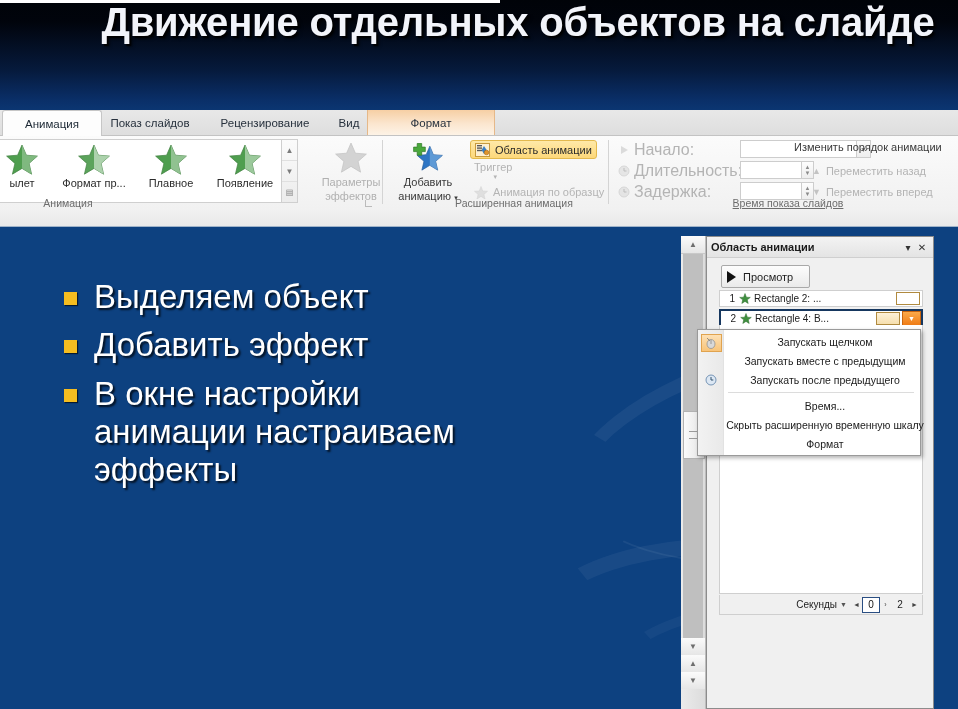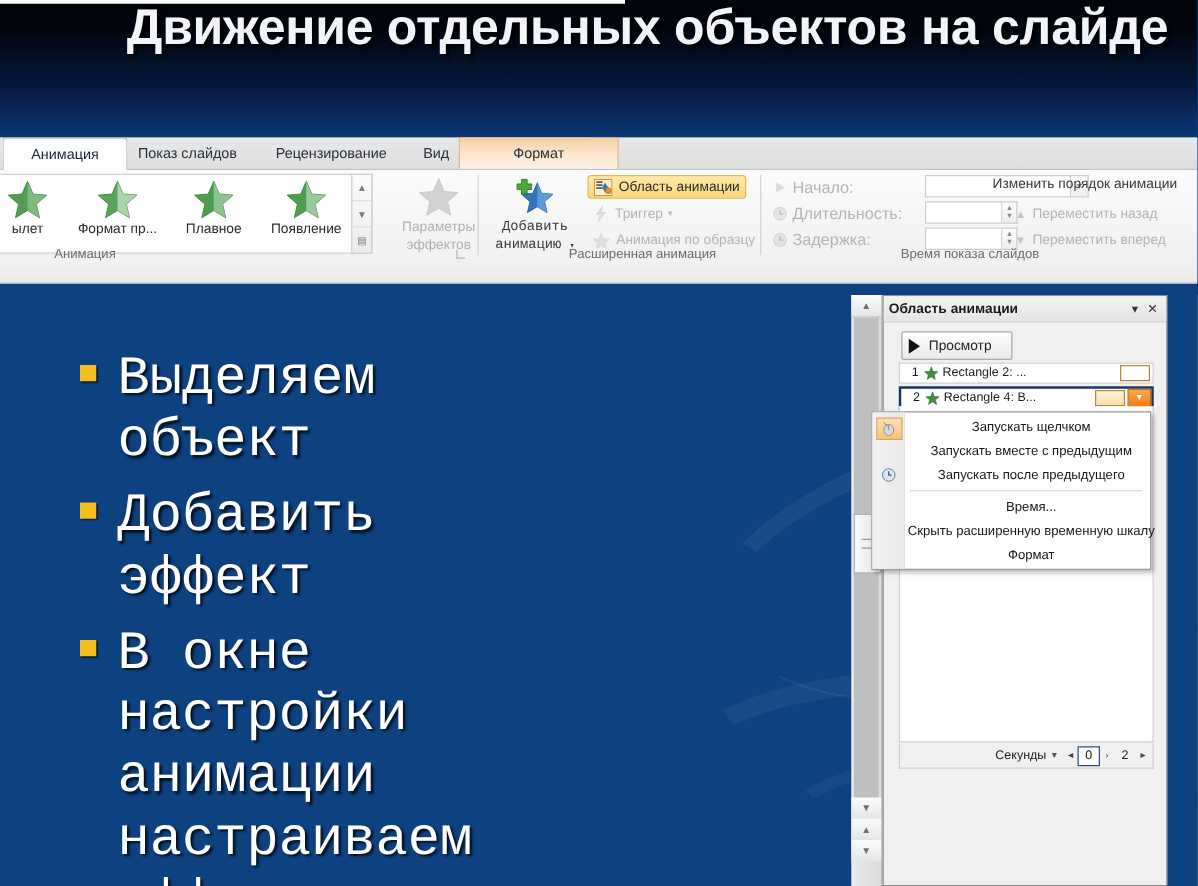--- a/index.html
+++ b/index.html
@@ -42,23 +42,23 @@
     text-shadow:2px 2px 1px rgba(0,0,0,.85), 3px 3px 3px rgba(0,0,0,.5);
   }
   .title-topline{position:absolute;left:0;top:0;width:500px;height:3px;background:#ffffff;}
 
   
   .bullets{position:absolute;left:64px;top:278px;width:400px;}
   .bullet-row{display:flex;align-items:flex-start;margin-bottom:10px;}
   .bullet-mark{flex:0 0 auto;width:13px;height:13px;background:#f5bd20;
     margin-top:14px;margin-right:17px;box-shadow:1px 1px 1px rgba(0,0,0,.6);}
   .bullet-text{
-    font-size:43px;color:#ffffff;line-height:1.16;
+    font-size:33px;color:#ffffff;line-height:1.16;
     text-shadow:2px 2px 2px rgba(0,0,0,.75);
-    font-family:Liberation Mono, monospace;
+    font-family:Liberation Sans, sans-serif;
   }
 
   
   .ribbon{position:absolute;left:0;top:110px;width:958px;height:116px;
     background:#f0f0f0;border-bottom:1px solid #9fb3c9;
     font-family:"Liberation Sans", sans-serif;overflow:hidden;}
   .tabstrip{position:relative;height:25px;background:linear-gradient(#e8e8e8,#dedede);
     border-bottom:1px solid #c3c3c3;}
   .tab{position:absolute;top:0;height:25px;display:flex;align-items:center;justify-content:center;
     font-size:11.5px;color:#27313d;padding:0 10px;white-space:nowrap;}
@@ -96,21 +96,21 @@
     justify-content:flex-start;width:72px;top:4px;}
   .bigbtn .blabel{font-size:11px;color:#3a3a3a;text-align:center;line-height:1.12;margin-top:2px;}
   .bigbtn.disabled .blabel{color:#b0b0b0;}
 
   .smallbtn{position:absolute;height:19px;display:flex;align-items:center;
     font-size:11px;color:#3b3b3b;padding:0 4px;white-space:nowrap;}
   .smallbtn.disabled{color:#b4b4b4;}
   .smallbtn.hl{background:linear-gradient(#ffe9a8,#fdd87a);
     border:1px solid #e3b94e;border-radius:3px;color:#2b2b2b;}
 
-  .fieldrow{position:absolute;height:19px;display:flex;align-items:center;font-size:13px;color:#b4b4b4;}
+  .fieldrow{position:absolute;height:19px;display:flex;align-items:center;font-size:16px;color:#b4b4b4;}
   .field{background:#fff;border:1px solid #cdcdcd;height:16px;}
   .spin{position:relative;width:11px;height:16px;border:1px solid #cdcdcd;border-left:none;
     background:linear-gradient(#fdfdfd,#eee);display:flex;flex-direction:column;
     align-items:center;justify-content:center;font-size:6px;color:#8a8a8a;line-height:6px;}
   .combo-arrow{width:13px;height:16px;border:1px solid #cdcdcd;border-left:none;
     background:linear-gradient(#fdfdfd,#eee);display:flex;align-items:center;justify-content:center;
     font-size:7px;color:#8a8a8a;}
 
   .ic{display:inline-block;margin-right:4px;opacity:.55;}
 
@@ -295,21 +295,21 @@
           <span class="blabel">эффектов</span>
         </div>
 
         <div class="group-label" style="left:8px;width:120px;">Анимация</div>
         <div class="group-dialog" style="left:364px;bottom:2px;"></div>
         <div class="group-sep" style="left:382px;"></div>
       </div>
 
       <div class="group" style="left:384px;width:226px;">
 
-        <div class="bigbtn" style="left:8px;font-family:Liberation Mono, monospace;">
+        <div class="bigbtn" style="left:8px;">
           <svg class="star" viewBox="0 0 40 34">
             <polygon points="22,5 26,14.4 36,15.2 28.5,21.8 30.8,31.6 22,26.3 13.2,31.6 15.5,21.8 8,15.2 18,14.4" fill="#2e75c4" stroke="#1d5698" stroke-width=".7"></polygon>
             <polygon points="22,5 26,14.4 36,15.2 28.5,21.8 30.8,31.6 22,26.3" fill="#7fb3e3" opacity=".6"></polygon>
             <path d="M8,2 h5 v4 h4 v5 h-4 v4 h-5 v-4 h-4 v-5 h4 z" fill="#4aa83c" stroke="#2f7a26" stroke-width=".8"></path>
           </svg>
           <span class="blabel">Добавить</span>
           <span class="blabel">
             <span>анимацию</span> <span style="font-size:7px;">▾</span>
           </span>
         </div>
@@ -319,21 +319,21 @@
             <rect x="0.5" y="0.5" width="14" height="13" fill="#fdf0d2" stroke="#c79a3f"></rect>
             <rect x="2" y="2" width="5" height="1.4" fill="#5a5a5a"></rect>
             <rect x="2" y="4.4" width="5" height="1.4" fill="#5a5a5a"></rect>
             <rect x="2" y="6.8" width="5" height="1.4" fill="#5a5a5a"></rect>
             <polygon points="9,3 11.6,7 9,11 6.6,7" fill="#3a7fc4"></polygon>
             <circle cx="11.5" cy="9.5" r="2.3" fill="#e0952c" stroke="#a8650f" stroke-width=".6"></circle>
           </svg>
           <span>Область анимации</span>
         </div>
 
-        <div class="smallbtn disabled" style="left:86px;top:25px;">
+        <div class="smallbtn disabled" style="left:86px;top:25px;flex-direction:column;">
           <svg width="14" height="14" viewBox="0 0 14 14" class="ic">
             <polygon points="8,1 3,7.5 6.3,7.5 4.6,13 10.5,6 7,6" fill="#c9c9c9" stroke="#b5b5b5" stroke-width=".6"></polygon>
           </svg>
           <span>Триггер</span>
           <span style="margin-left:4px;font-size:7px;">▾</span>
         </div>
 
         <div class="smallbtn disabled" style="left:86px;top:46px;">
           <svg width="15" height="14" viewBox="0 0 15 14" class="ic">
             <polygon points="7,1.5 8.7,6 13.5,6.3 9.9,9.4 11,14 7,11.4 3,14 4.1,9.4 0.5,6.3 5.3,6" fill="#cfcfcf" stroke="#bcbcbc" stroke-width=".6"></polygon>
@@ -391,21 +391,21 @@
         <div style="position:absolute;left:182px;top:5px;font-size:11px;color:#3a3a3a;white-space:nowrap;">Изменить порядок анимации</div>
         <div class="smallbtn disabled" style="left:196px;top:25px;">
           <span style="color:#c3c3c3;margin-right:5px;font-size:9px;">▲</span>
           <span>Переместить назад</span>
         </div>
         <div class="smallbtn disabled" style="left:196px;top:46px;">
           <span style="color:#c3c3c3;margin-right:5px;font-size:9px;">▼</span>
           <span>Переместить вперед</span>
         </div>
 
-        <div class="group-label" style="left:64px;width:200px;">Время показа слайдов</div>
+        <div class="group-label" style="left:76px;width:200px;text-decoration:underline;">Время показа слайдов</div>
       </div>
 
     </div>
   </div>
 
   <div class="pane-shell">
 
     <div class="pane-left-scroll">
       <div class="pls-btn">▲</div>
       <div class="pls-track"></div>

